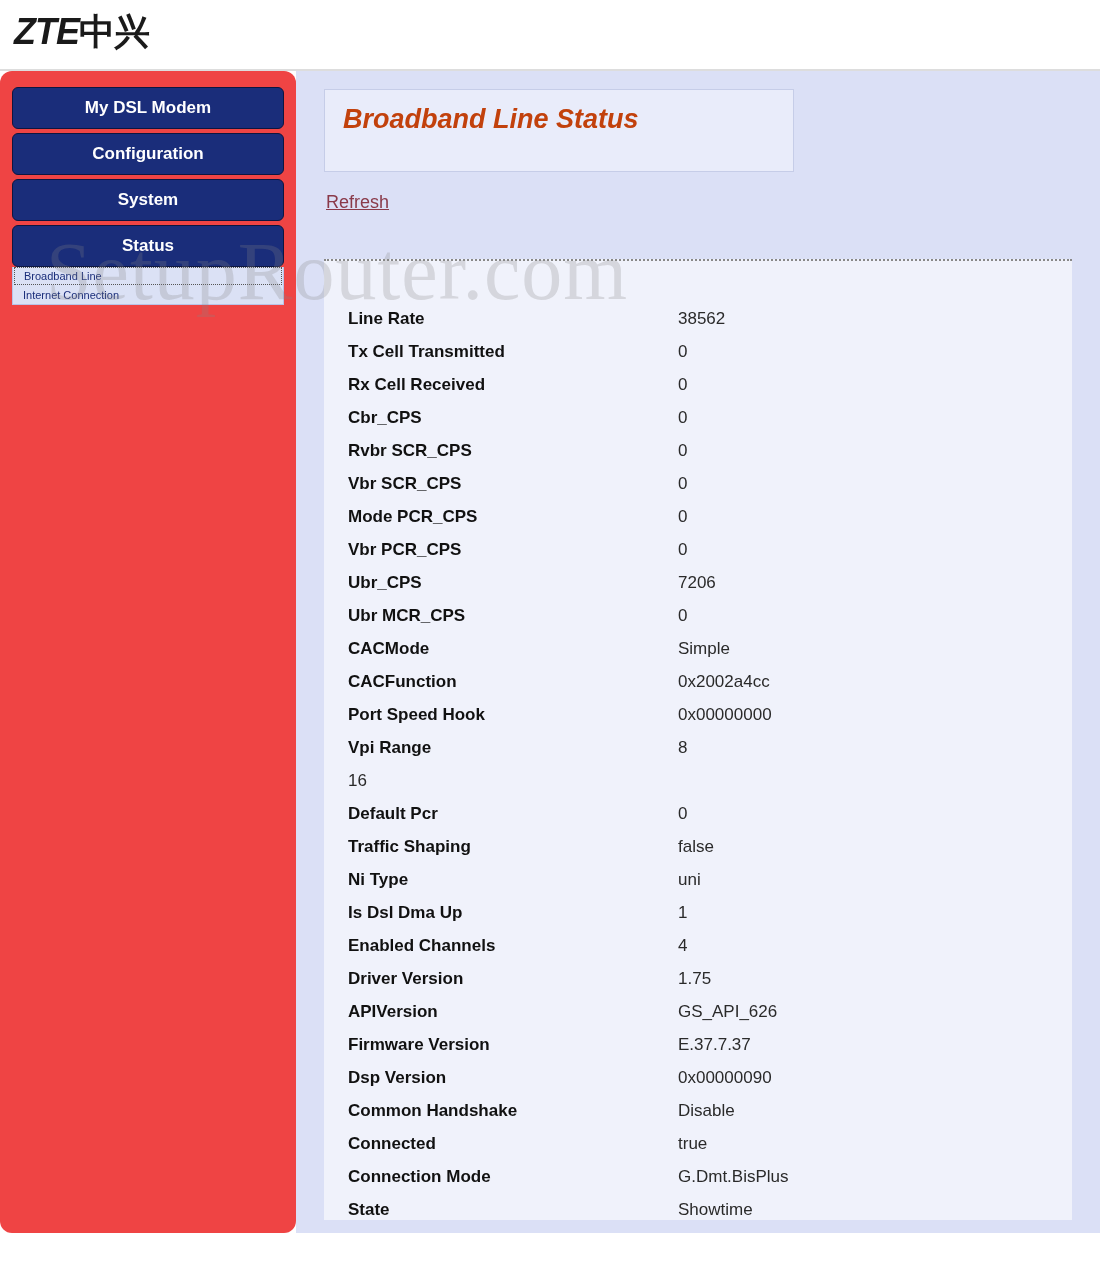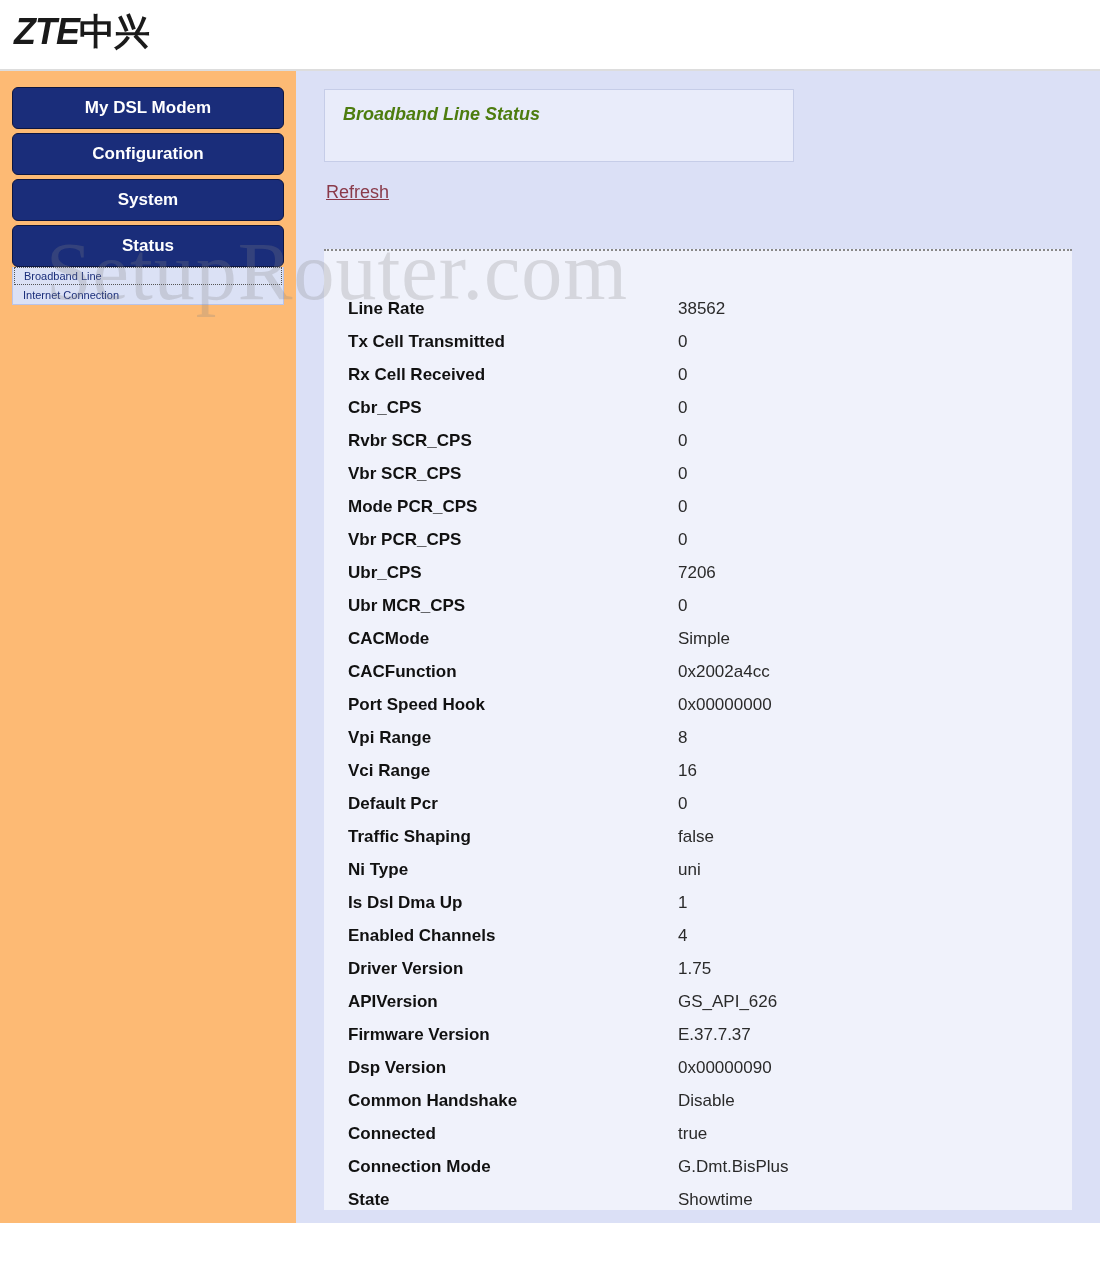--- a/index.html
+++ b/index.html
@@ -21,22 +21,23 @@
     color: #1a1a1a;
     letter-spacing: -1px;
   }
   .logo .cn { font-style: normal; font-weight: 900; }
   .layout {
     display: flex;
     width: 100%;
   }
   .sidebar {
     width: 296px;
-    background: #fdba74;
+    background: #ef4444;
     padding: 16px 12px 700px 12px;
+    border-radius: 12px;
   }
   .nav-btn {
     background: #1a2d7a;
     color: #fff;
     font-weight: bold;
     font-size: 17px;
     text-align: center;
     padding: 10px 0;
     border: 1px solid #0d1640;
     border-radius: 6px;
@@ -66,24 +67,24 @@
     padding: 18px 28px 0 28px;
     overflow: hidden;
   }
   .title-box {
     background: #e9ecfa;
     border: 1px solid #c6cde8;
     padding: 14px 18px 36px 18px;
     width: 470px;
   }
   .title-box h2 {
-    color: #4d7c0f;
+    color: #c2410c;
     font-style: italic;
     font-weight: bold;
-    font-size: 18px;
+    font-size: 27px;
   }
   .refresh {
     display: inline-block;
     margin: 20px 0 26px 2px;
     color: #8a3a4a;
     font-size: 18px;
     text-decoration: underline;
     cursor: pointer;
   }
   .panel {
@@ -198,21 +199,20 @@
           </div>
           <div class="row">
             <div class="k">Port Speed Hook</div>
             <div class="v">0x00000000</div>
           </div>
           <div class="row">
             <div class="k">Vpi Range</div>
             <div class="v">8</div>
           </div>
           <div class="row">
-            <div class="k">Vci Range</div>
             <div class="v">16</div>
           </div>
           <div class="row">
             <div class="k">Default Pcr</div>
             <div class="v">0</div>
           </div>
           <div class="row">
             <div class="k">Traffic Shaping</div>
             <div class="v">false</div>
           </div>

